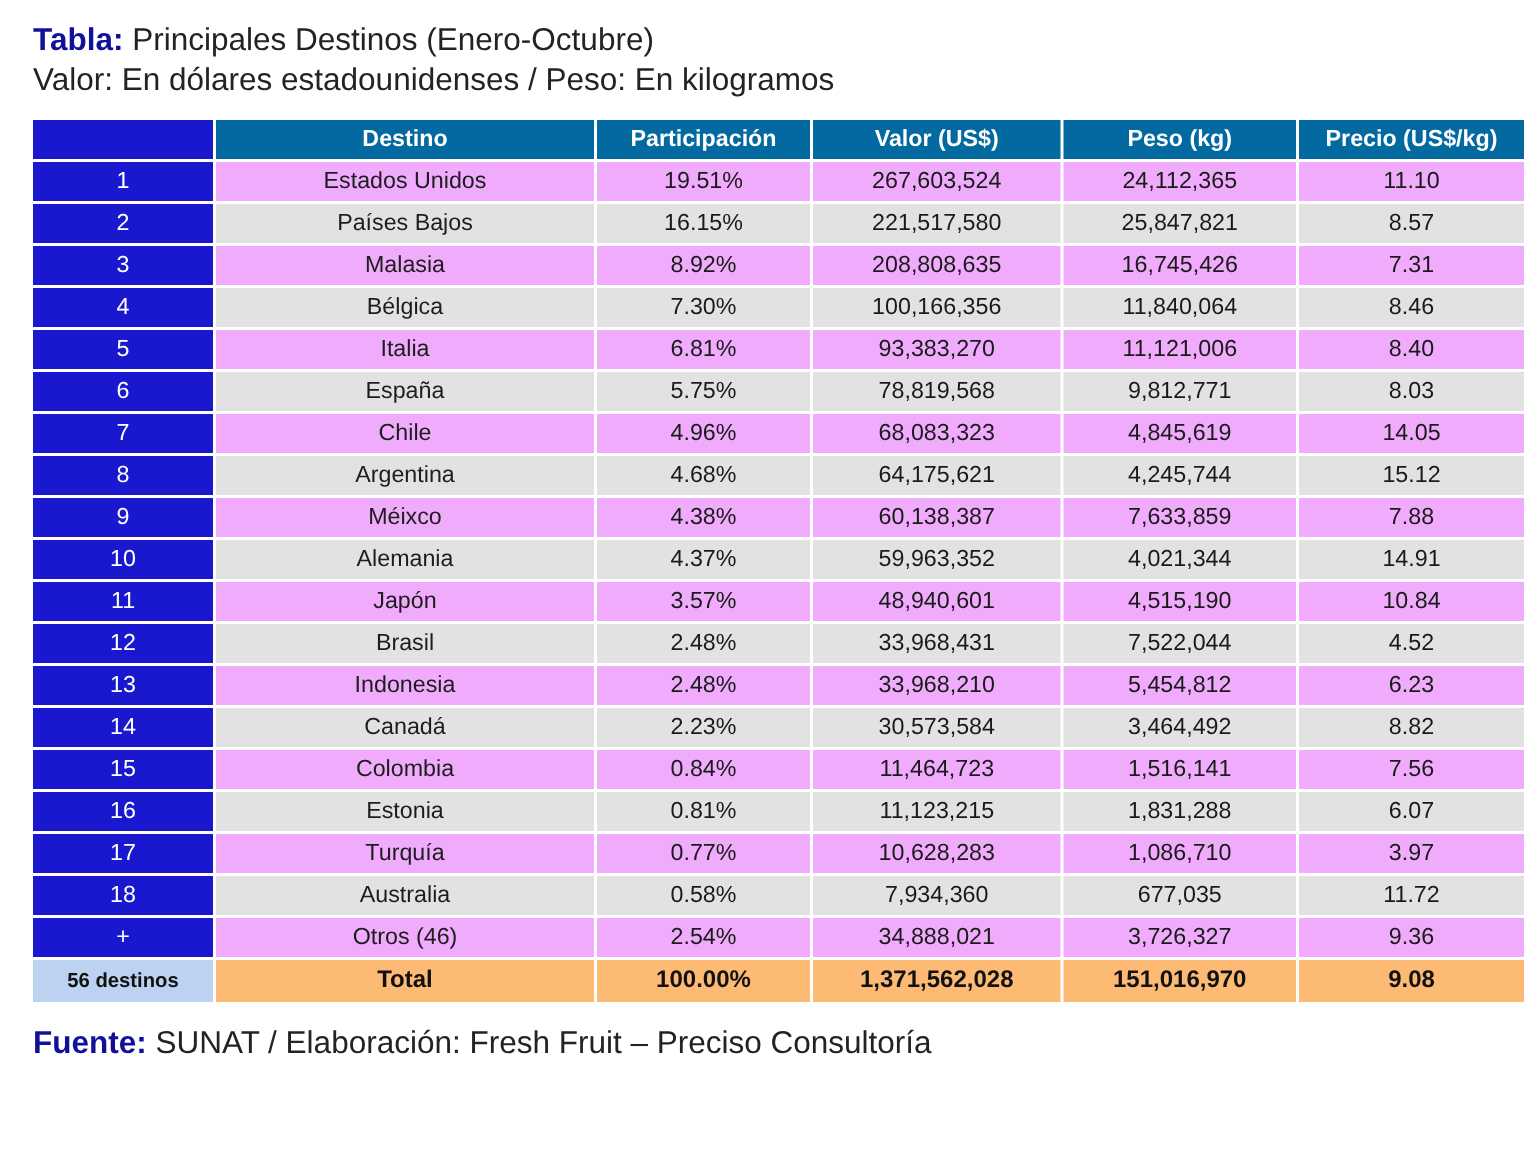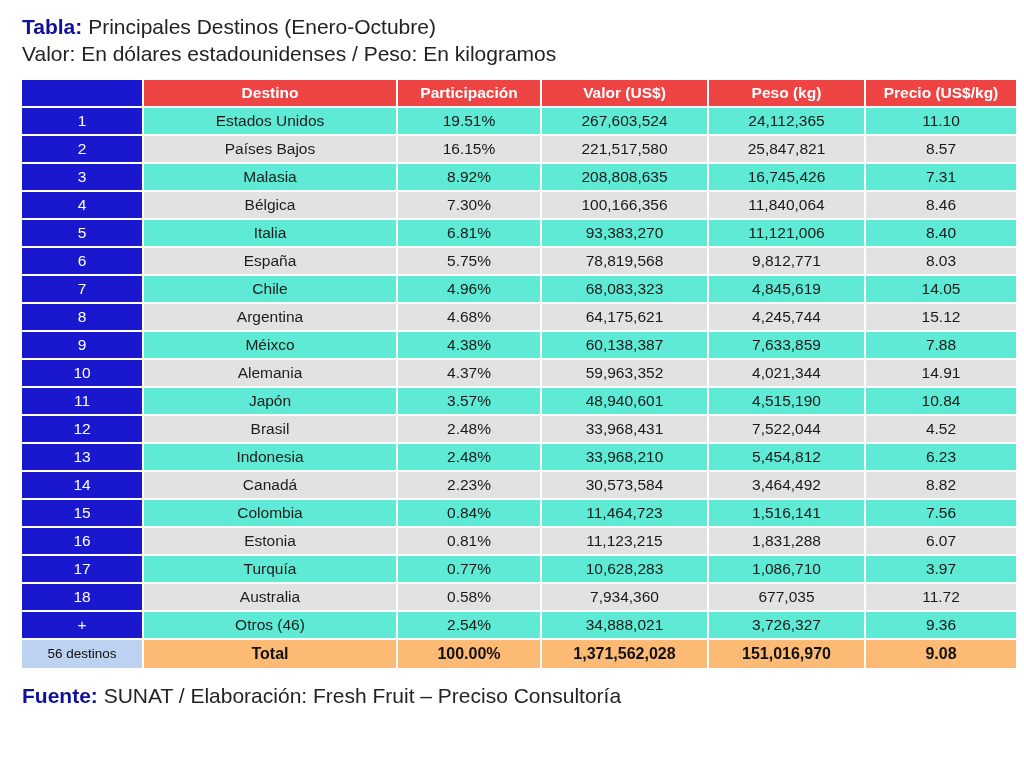--- a/index.html
+++ b/index.html
@@ -47,21 +47,21 @@
   table.main th, table.main td {
     padding: 0;
     height: 26px;
     font-size: 15.5px;
     text-align: center;
     vertical-align: middle;
     white-space: nowrap;
   }
   
   thead th {
-    background: #ef4444;
+    background: #0369a1;
     color: #ffffff;
     font-weight: bold;
     font-size: 15px;
     height: 31px;
   }
   thead th.rank-head {
     background: #1a18cf;
   }
   
   col.c-rank   { width: 120px; }
@@ -70,37 +70,37 @@
   col.c-val    { width: 165px; }
   col.c-peso   { width: 155px; }
   col.c-prec   { width: 150px; }
 
   td.rank {
     background: #1a18cf;
     color: #ffffff;
     font-size: 13.5px;
     font-weight: normal;
   }
-  tbody tr.odd td.data { background: #5eead4; }
+  tbody tr.odd td.data { background: #f0abfc; }
   tbody tr.even td.data { background: #e2e2e2; }
   td.dest {
     font-size: 16px;
     color: #1d1d1d;
   }
   tr.total td {
     background: #fdba74;
     font-weight: bold;
     font-size: 16px;
     color: #111111;
     height: 28px;
   }
   tr.total td.rank-total {
     background: #bcd2f0;
     color: #111111;
-    font-weight: normal;
+    font-weight: bold;
     font-size: 13.5px;
   }
   .source {
     margin-top: 14px;
     margin-left: 2px;
     font-size: 21px;
     color: #232323;
   }
   .source b { color: #10109a; }
 </style>

